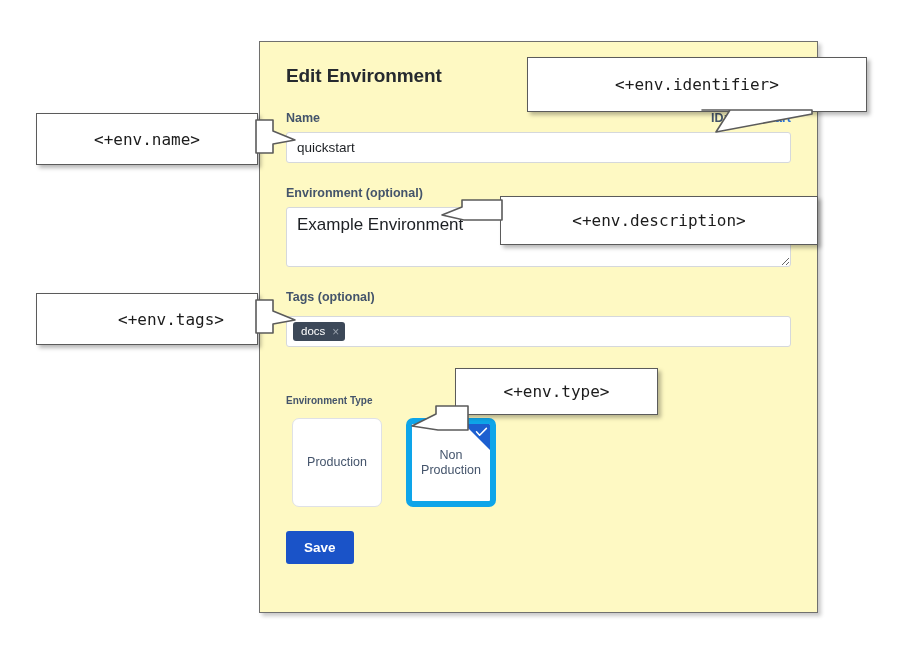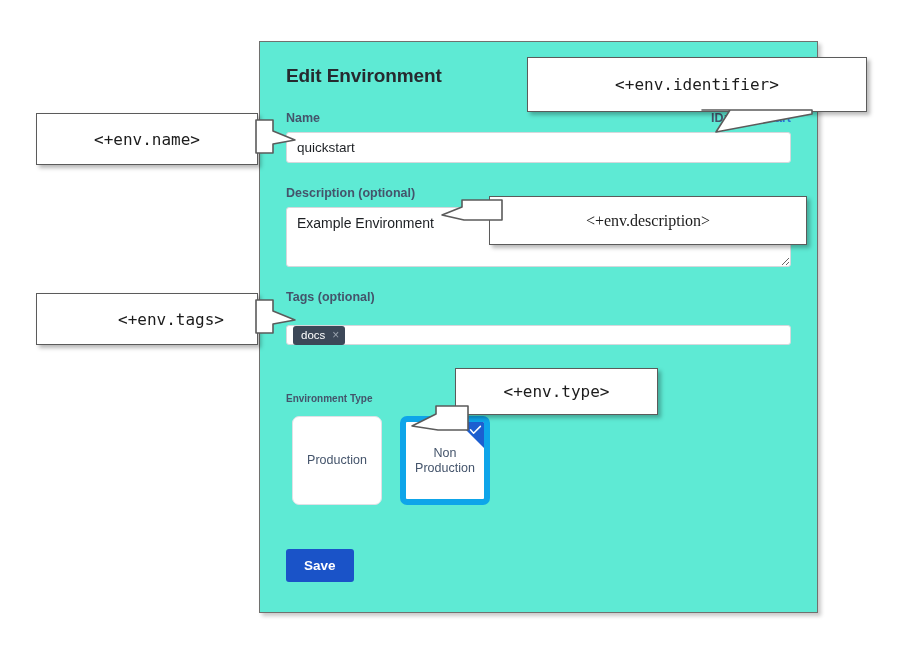--- a/index.html
+++ b/index.html
@@ -16,21 +16,21 @@
     -webkit-font-smoothing: antialiased;
   }
 
   
   #edit-panel {
     position: absolute;
     left: 259px;
     top: 41px;
     width: 559px;
     height: 572px;
-    background: #5eead4;
+    background: #fef9c3;
     border: 1px solid #70706e;
     box-shadow: 3px 3px 4px rgba(0,0,0,0.22);
     box-sizing: border-box;
   }
 
   .panel-inner {
     padding: 18px 26px 0 26px;
   }
 
   #panel-title {
@@ -87,34 +87,34 @@
   .text-area {
     display: block;
     box-sizing: border-box;
     width: 100%;
     height: 60px;
     margin-top: 6px;
     border: 1px solid #d5d8dc;
     border-radius: 3px;
     background: #fff;
     font-family: "Liberation Sans", sans-serif;
-    font-size: 14px;
+    font-size: 17px;
     color: #1c1f23;
     padding: 7px 10px;
     outline: none;
     resize: vertical;
     overflow: hidden;
   }
 
   
   .tags-box {
     box-sizing: border-box;
     width: 100%;
-    height: 20px;
-    margin-top: 20px;
+    height: 31px;
+    margin-top: 11px;
     border: 1px solid #d5d8dc;
     border-radius: 3px;
     background: #fff;
     display: flex;
     align-items: center;
     padding: 0 6px;
   }
   .tag-chip {
     display: inline-flex;
     align-items: center;
@@ -137,21 +137,21 @@
   
   .env-type-label {
     font-size: 10px;
     font-weight: bold;
     color: #44546b;
     margin-top: 46px;
     line-height: 16px;
   }
   .type-cards {
     display: flex;
-    gap: 18px;
+    gap: 24px;
     margin-top: 9px;
     padding-left: 6px;
   }
   .type-card {
     position: relative;
     box-sizing: border-box;
     width: 90px;
     height: 89px;
     border-radius: 7px;
     background: #fff;
@@ -182,21 +182,21 @@
     clip-path: polygon(100% 0, 0 0, 100% 100%);
   }
   .corner-check svg {
     position: absolute;
     top: 3px;
     right: 2px;
   }
 
   
   #save-button {
-    margin-top: 44px;
+    margin-top: 24px;
     display: inline-block;
     background: #1a53c8;
     border: none;
     border-radius: 3px;
     color: #ffffff;
     font-family: "Liberation Sans", sans-serif;
     font-size: 13.5px;
     font-weight: bold;
     padding: 0 18px;
     height: 33px;
@@ -217,21 +217,21 @@
     font-size: 16px;
     color: #1c1c1c;
     box-sizing: border-box;
     z-index: 5;
   }
   .tail { position: absolute; z-index: 6; }
 
   #callout-name      { left: 36px;  top: 113px; width: 222px; height: 52px; }
   #callout-tags      { left: 36px;  top: 293px; width: 222px; height: 52px; padding-left: 48px; }
   #callout-identifier{ left: 527px; top: 57px;  width: 340px; height: 55px; }
-  #callout-description{left: 489px; top: 196px; width: 318px; height: 49px; font-family: Liberation Serif, serif; }
+  #callout-description{left: 500px; top: 196px; width: 318px; height: 49px; }
   #callout-type      { left: 455px; top: 368px; width: 203px; height: 47px; }
 </style>
 </head>
 <body>
 
 <div id="edit-panel">
   <div class="panel-inner">
 
     <div id="panel-title">Edit Environment</div>
 
@@ -240,21 +240,21 @@
       <span class="field-label">Name</span>
       <span class="id-line">
         <span>ID:</span>
         <span class="id-link">quickstart</span>
       </span>
     </div>
     <input class="text-input" type="text" value="quickstart" style="">
 
     
     <div class="field-head">
-      <span class="field-label">Description (optional)</span>
+      <span class="field-label">Environment (optional)</span>
     </div>
     <textarea class="text-area" style="">Example Environment</textarea>
 
     
     <div class="field-head">
       <span class="field-label">Tags (optional)</span>
     </div>
     <div class="tags-box">
       <span class="tag-chip">
         <span>docs</span>

